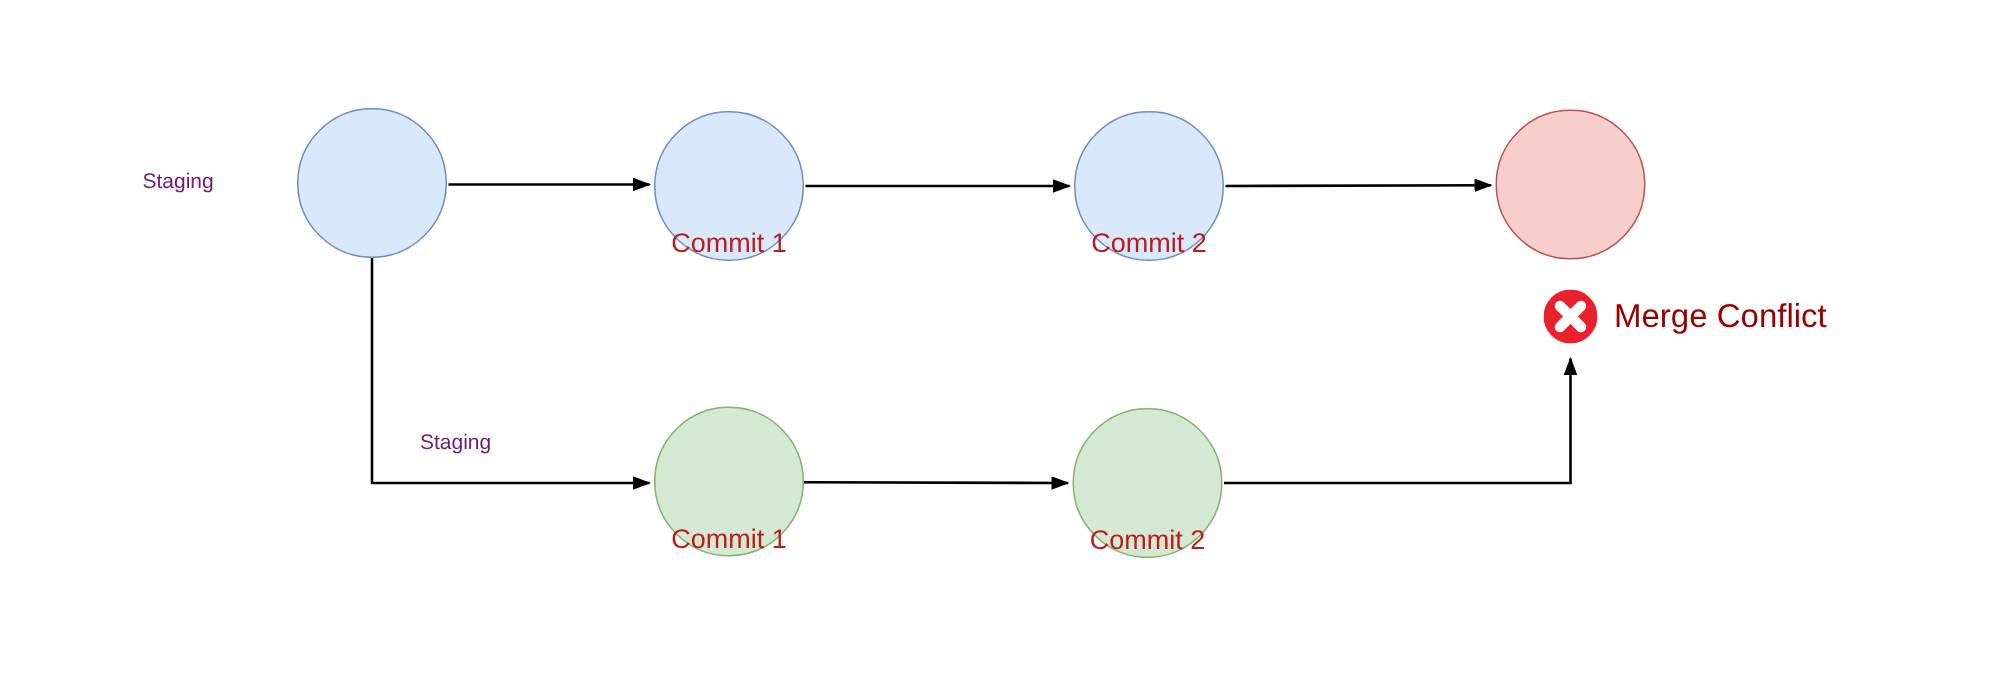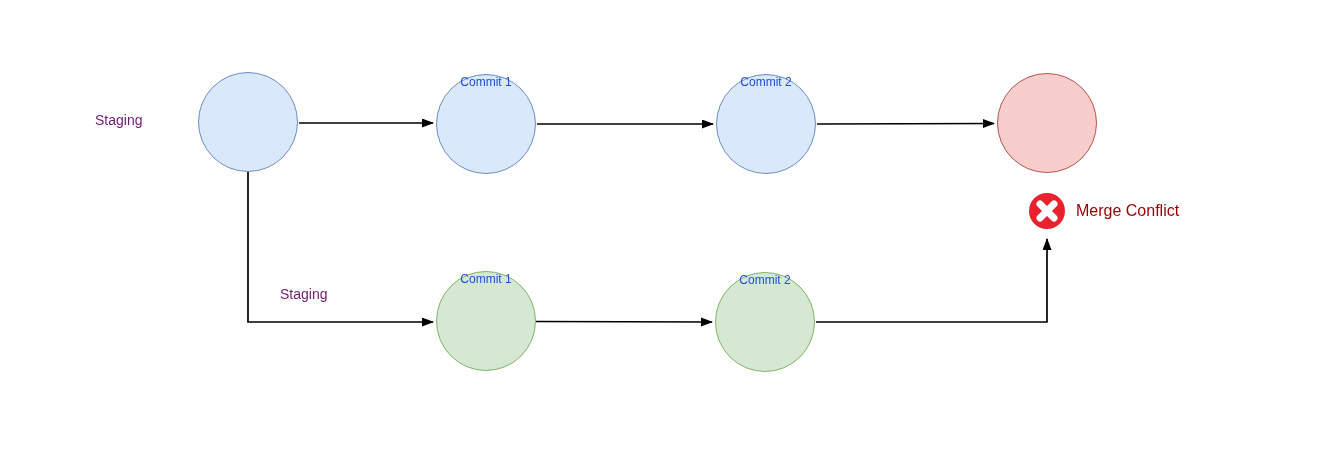--- a/index.html
+++ b/index.html
@@ -23,24 +23,24 @@
     pointer-events: none;
   }
   .node {
     position: absolute;
     width: 100px;
     height: 100px;
     border-radius: 50%;
     border: 1.5px solid;
     box-sizing: border-box;
     display: flex;
-    align-items: flex-start;
+    align-items: flex-end;
     justify-content: center;
-    font-size: 12px;
-    color: #1d4ed8;
+    font-size: 18px;
+    color: #b91c1c;
     text-align: center;
   }
   .node.staging {
     background: var(--staging-node-fill);
     border-color: var(--staging-node-stroke);
   }
   .node.feature {
     background: var(--feature-node-fill);
     border-color: var(--feature-node-stroke);
   }
@@ -61,21 +61,21 @@
     display: flex;
     align-items: center;
     gap: 11px;
   }
   .error-badge {
     width: 36px;
     height: 36px;
     flex: 0 0 36px;
   }
   .annotation-label {
-    font-size: 16px;
+    font-size: 22px;
     color: var(--annotation-text);
     white-space: nowrap;
   }
 </style>
 </head>
 <body>
 
 <div class="canvas">
 
   <svg class="edges" viewBox="0 0 1328 456" xmlns="http://www.w3.org/2000/svg">

